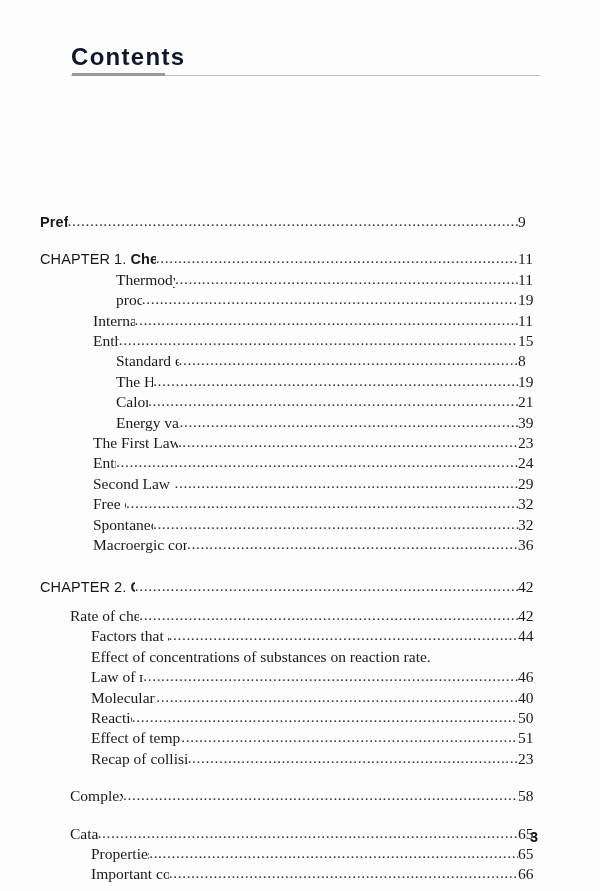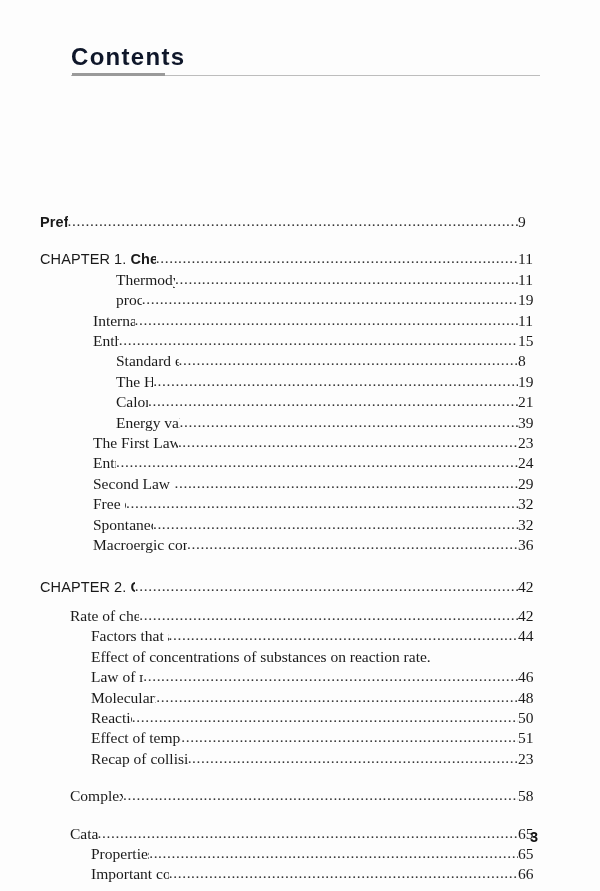--- a/index.html
+++ b/index.html
@@ -294,21 +294,21 @@
         <span class="etext">Effect of concentrations of substances on reaction rate.</span>
       </div>
       <div class="entry lvl-2b">
         <span class="etext">Law of mass action</span>
         <span class="leader"></span>
         <span class="pageno">46</span>
       </div>
       <div class="entry lvl-2b">
         <span class="etext">Molecularity of reactions</span>
         <span class="leader"></span>
-        <span class="pageno">48</span>
+        <span class="pageno">40</span>
       </div>
       <div class="entry lvl-2b">
         <span class="etext">Reaction order</span>
         <span class="leader"></span>
         <span class="pageno">50</span>
       </div>
       <div class="entry lvl-2b">
         <span class="etext">Effect of temperature on reaction rate</span>
         <span class="leader"></span>
         <span class="pageno">51</span>

